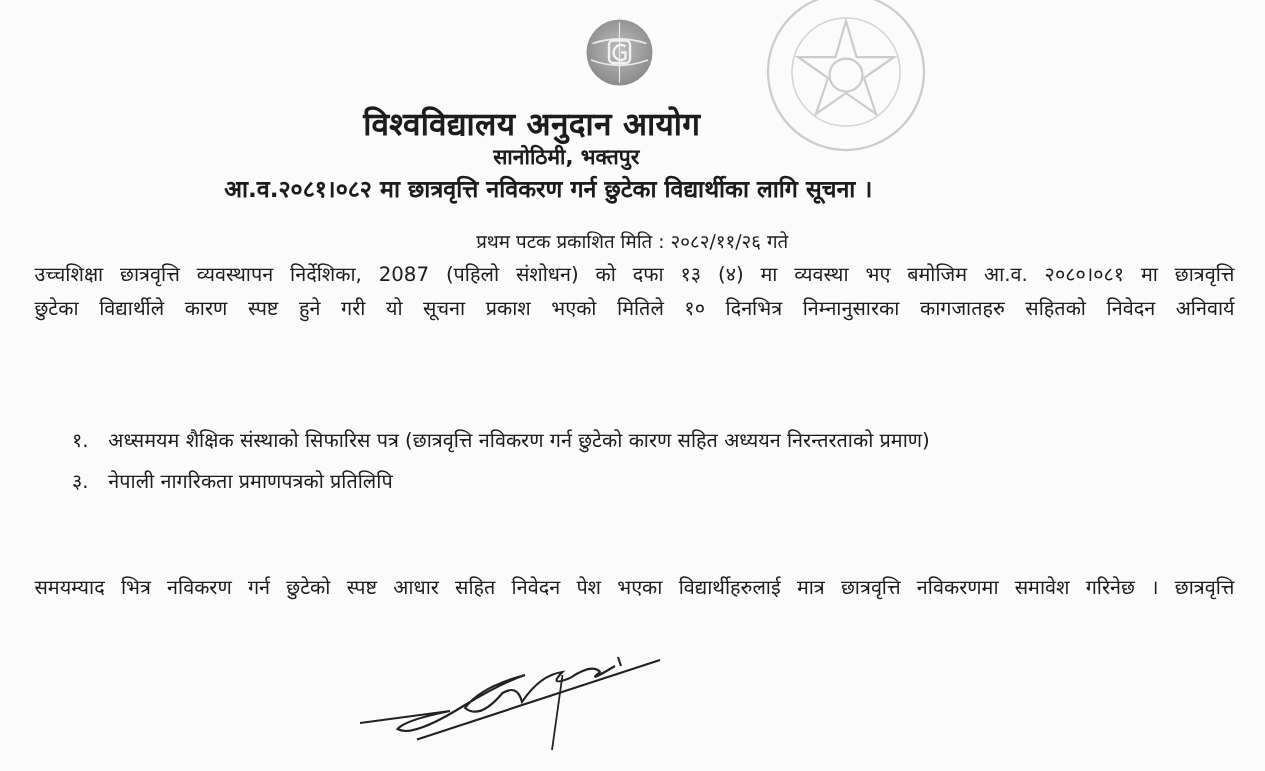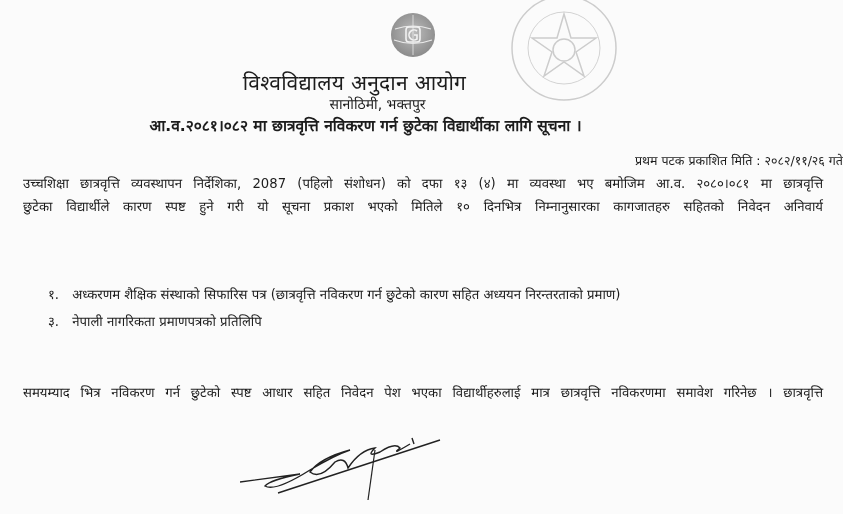--- a/index.html
+++ b/index.html
@@ -15,33 +15,33 @@
     width: 44px; height: 44px; border-radius: 50%;
     background: radial-gradient(circle at 50% 45%, #bdbdbd 0%, #8e8e8e 70%, #7a7a7a 100%);
     overflow: hidden;
   }
   .stamp {
     position: absolute; left: 508px; top: -8px;
     width: 112px; height: 112px; opacity: 0.35;
   }
   .org-title {
     position: absolute; left: 0; width: 709px; top: 68px;
-    text-align: center; font-size: 21px; font-weight: normal; letter-spacing: 0.2px;
+    text-align: center; font-size: 21px; font-weight: bold; letter-spacing: 0.2px;
   }
   .org-addr {
     position: absolute; left: 0; width: 755px; top: 94px;
-    text-align: center; font-size: 14px; font-weight: normal;
+    text-align: center; font-size: 14px; font-weight: bold;
   }
   .notice-title {
     position: absolute; left: 0; width: 731px; top: 114px;
     text-align: center; font-size: 15.5px; font-weight: bold;
   }
   .pub-date {
     position: absolute; left: 0; width: 843px; top: 152px;
-    text-align: right; font-size: 12.5px;
+    text-align: center; font-size: 12.5px;
   }
   .para {
     position: absolute; left: 23px; width: 800px;
     font-size: 13.2px; line-height: 23px;
   }
   .para .line { display: block; white-space: nowrap; text-align-last: justify; text-align: justify; }
   .para .line.last { text-align-last: left; }
   .email { text-decoration: underline; font-family: "Liberation Sans", sans-serif; font-size: 15.5px; color: #2a2a2a; }
   .list { position: absolute; left: 48px; top: 281px; font-size: 13.2px; }
   .list .item { height: 27px; line-height: 27px; white-space: nowrap; }
@@ -79,21 +79,21 @@
 <div class="pub-date">प्रथम पटक प्रकाशित मिति : २०८२/११/२६ गते</div>
 
 <div class="para" style="top:172px;">
   <span class="line">उच्चशिक्षा छात्रवृत्ति व्यवस्थापन निर्देशिका, 2087 (पहिलो संशोधन) को दफा १३ (४) मा व्यवस्था भए बमोजिम आ.व. २०८०।०८१ मा छात्रवृत्ति</span>
   <span class="line">छुटेका विद्यार्थीले कारण स्पष्ट हुने गरी यो सूचना प्रकाश भएको मितिले १० दिनभित्र निम्नानुसारका कागजातहरु सहितको निवेदन अनिवार्य</span>
 </div>
 
 <div class="list">
   <div class="item">
     <span class="num">१.</span>
-    <span>अध्करणम शैक्षिक संस्थाको सिफारिस पत्र (छात्रवृत्ति नविकरण गर्न छुटेको कारण सहित अध्ययन निरन्तरताको प्रमाण)</span>
+    <span>अध्समयम शैक्षिक संस्थाको सिफारिस पत्र (छात्रवृत्ति नविकरण गर्न छुटेको कारण सहित अध्ययन निरन्तरताको प्रमाण)</span>
   </div>
   <div class="item">
     <span class="num">३.</span>
     <span>नेपाली नागरिकता प्रमाणपत्रको प्रतिलिपि</span>
   </div>
 </div>
 
 <div class="para" style="top:382px; line-height:21px;">
   <span class="line">समयम्याद भित्र नविकरण गर्न छुटेको स्पष्ट आधार सहित निवेदन पेश भएका विद्यार्थीहरुलाई मात्र छात्रवृत्ति नविकरणमा समावेश गरिनेछ । छात्रवृत्ति</span>
 </div>

